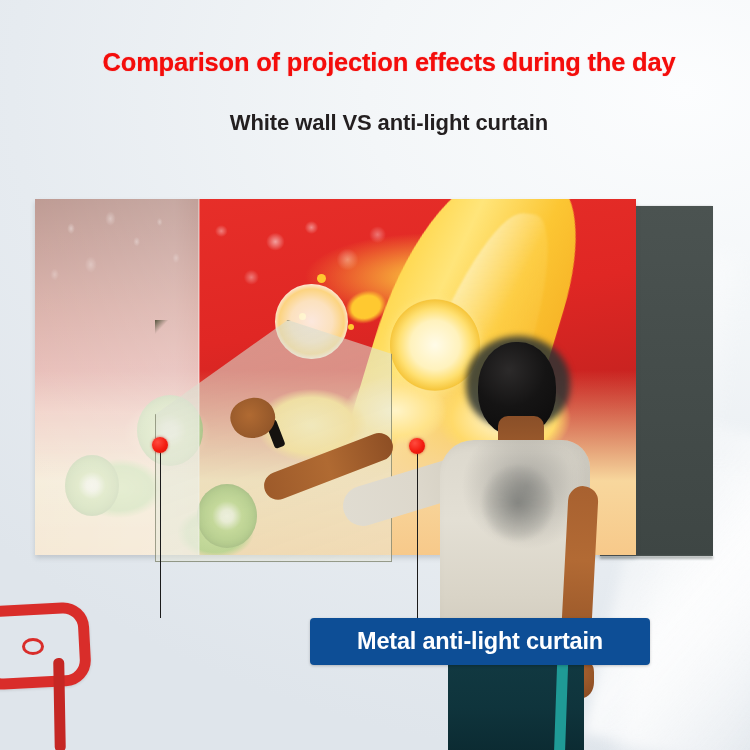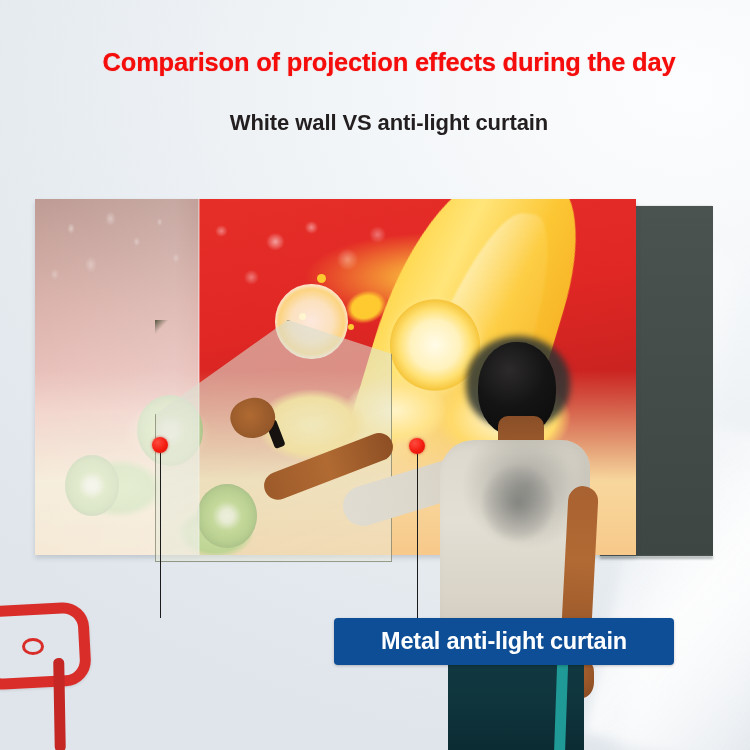--- a/index.html
+++ b/index.html
@@ -281,21 +281,21 @@
   .pin-line{position:absolute;width:1.6px;background:#1b1b1b;}
 
   
   .tag{
     position:absolute;background:#0d4e96;border-radius:4px;
     display:flex;align-items:center;justify-content:center;
     color:#ffffff;font-weight:bold;white-space:nowrap;
     box-shadow:0 1px 3px rgba(0,0,0,.22);
   }
   .tag-white-wall{left:59px;top:618px;width:168px;height:47px;font-size:23px;letter-spacing:-.2px;}
-  .tag-metal{left:310px;top:618px;width:340px;height:47px;font-size:23.5px;letter-spacing:-.2px;margin-left:24px;}
+  .tag-metal{left:310px;top:618px;width:340px;height:47px;font-size:23.5px;letter-spacing:-.2px;}
 </style>
 </head>
 <body>
 
 <div id="stage">
 
   <div class="wall-streak streak-c"></div>
   <div class="wall-streak streak-a"></div>
   <div class="wall-streak streak-b"></div>
 

